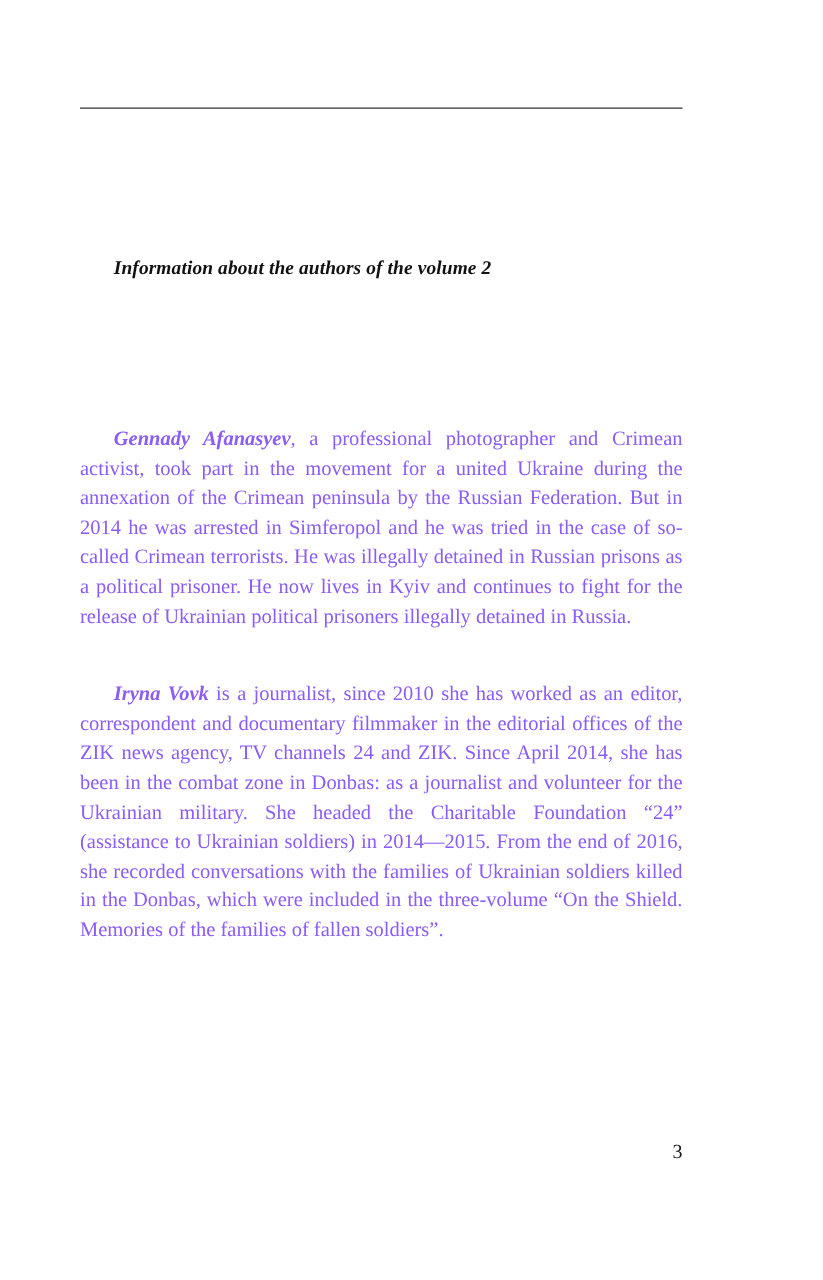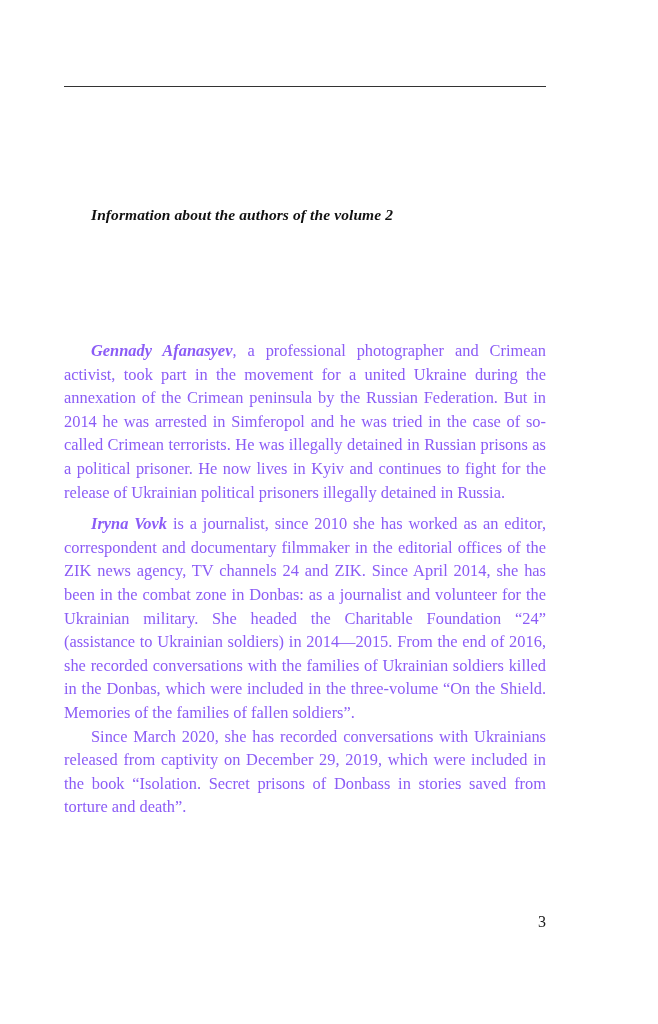--- a/index.html
+++ b/index.html
@@ -62,21 +62,21 @@
     margin: 0;
     font-size: 16.4px;
     line-height: 23.6px;
     text-align: justify;
     text-indent: 27px;
     color: #8b5cf6;
     hyphens: none;
   }
 
   .para.spaced-before {
-    margin-top: 8px;
+    margin-top: 39px;
   }
 
   .name {
     font-weight: bold;
     font-style: italic;
   }
 
   
   .folio {
     position: absolute;
@@ -96,19 +96,18 @@
   <div class="header-rule"></div>
 
   <div class="section-heading">Information about the authors of the volume 2</div>
 
   <div class="body-block">
 
     <p class="para"><span class="name">Gennady Afanasyev</span><span>, a professional photographer and Crimean activist, took part in the movement for a united Ukraine during the annexation of the Crimean peninsula by the Russian Federation. But in 2014 he was arrested in Simferopol and he was tried in the case of so-called Crimean terrorists. He was illegally detained in Russian prisons as a political prisoner. He now lives in Kyiv and continues to fight for the release of Ukrainian political prisoners illegally detained in Russia.</span></p>
 
     <p class="para spaced-before"><span class="name">Iryna Vovk</span><span> is a journalist, since 2010 she has worked as an editor, correspondent and documentary filmmaker in the editorial offices of the ZIK news agency, TV channels 24 and ZIK. Since April 2014, she has been in the combat zone in Donbas: as a journalist and volunteer for the Ukrainian military. She headed the Charitable Foundation “24” (assistance to Ukrainian soldiers) in 2014—2015. From the end of 2016, she recorded conversations with the families of Ukrainian soldiers killed in the Donbas, which were included in the three-volume “On the Shield. Memories of the families of fallen soldiers”.</span></p>
 
-    <p class="para"><span>Since March 2020, she has recorded conversations with Ukrainians released from captivity on December 29, 2019, which were included in the book “Isolation. Secret prisons of Donbass in stories saved from torture and death”.</span></p>
 
   </div>
 
   <div class="folio">3</div>
 
 </div>
 
 </body></html>

